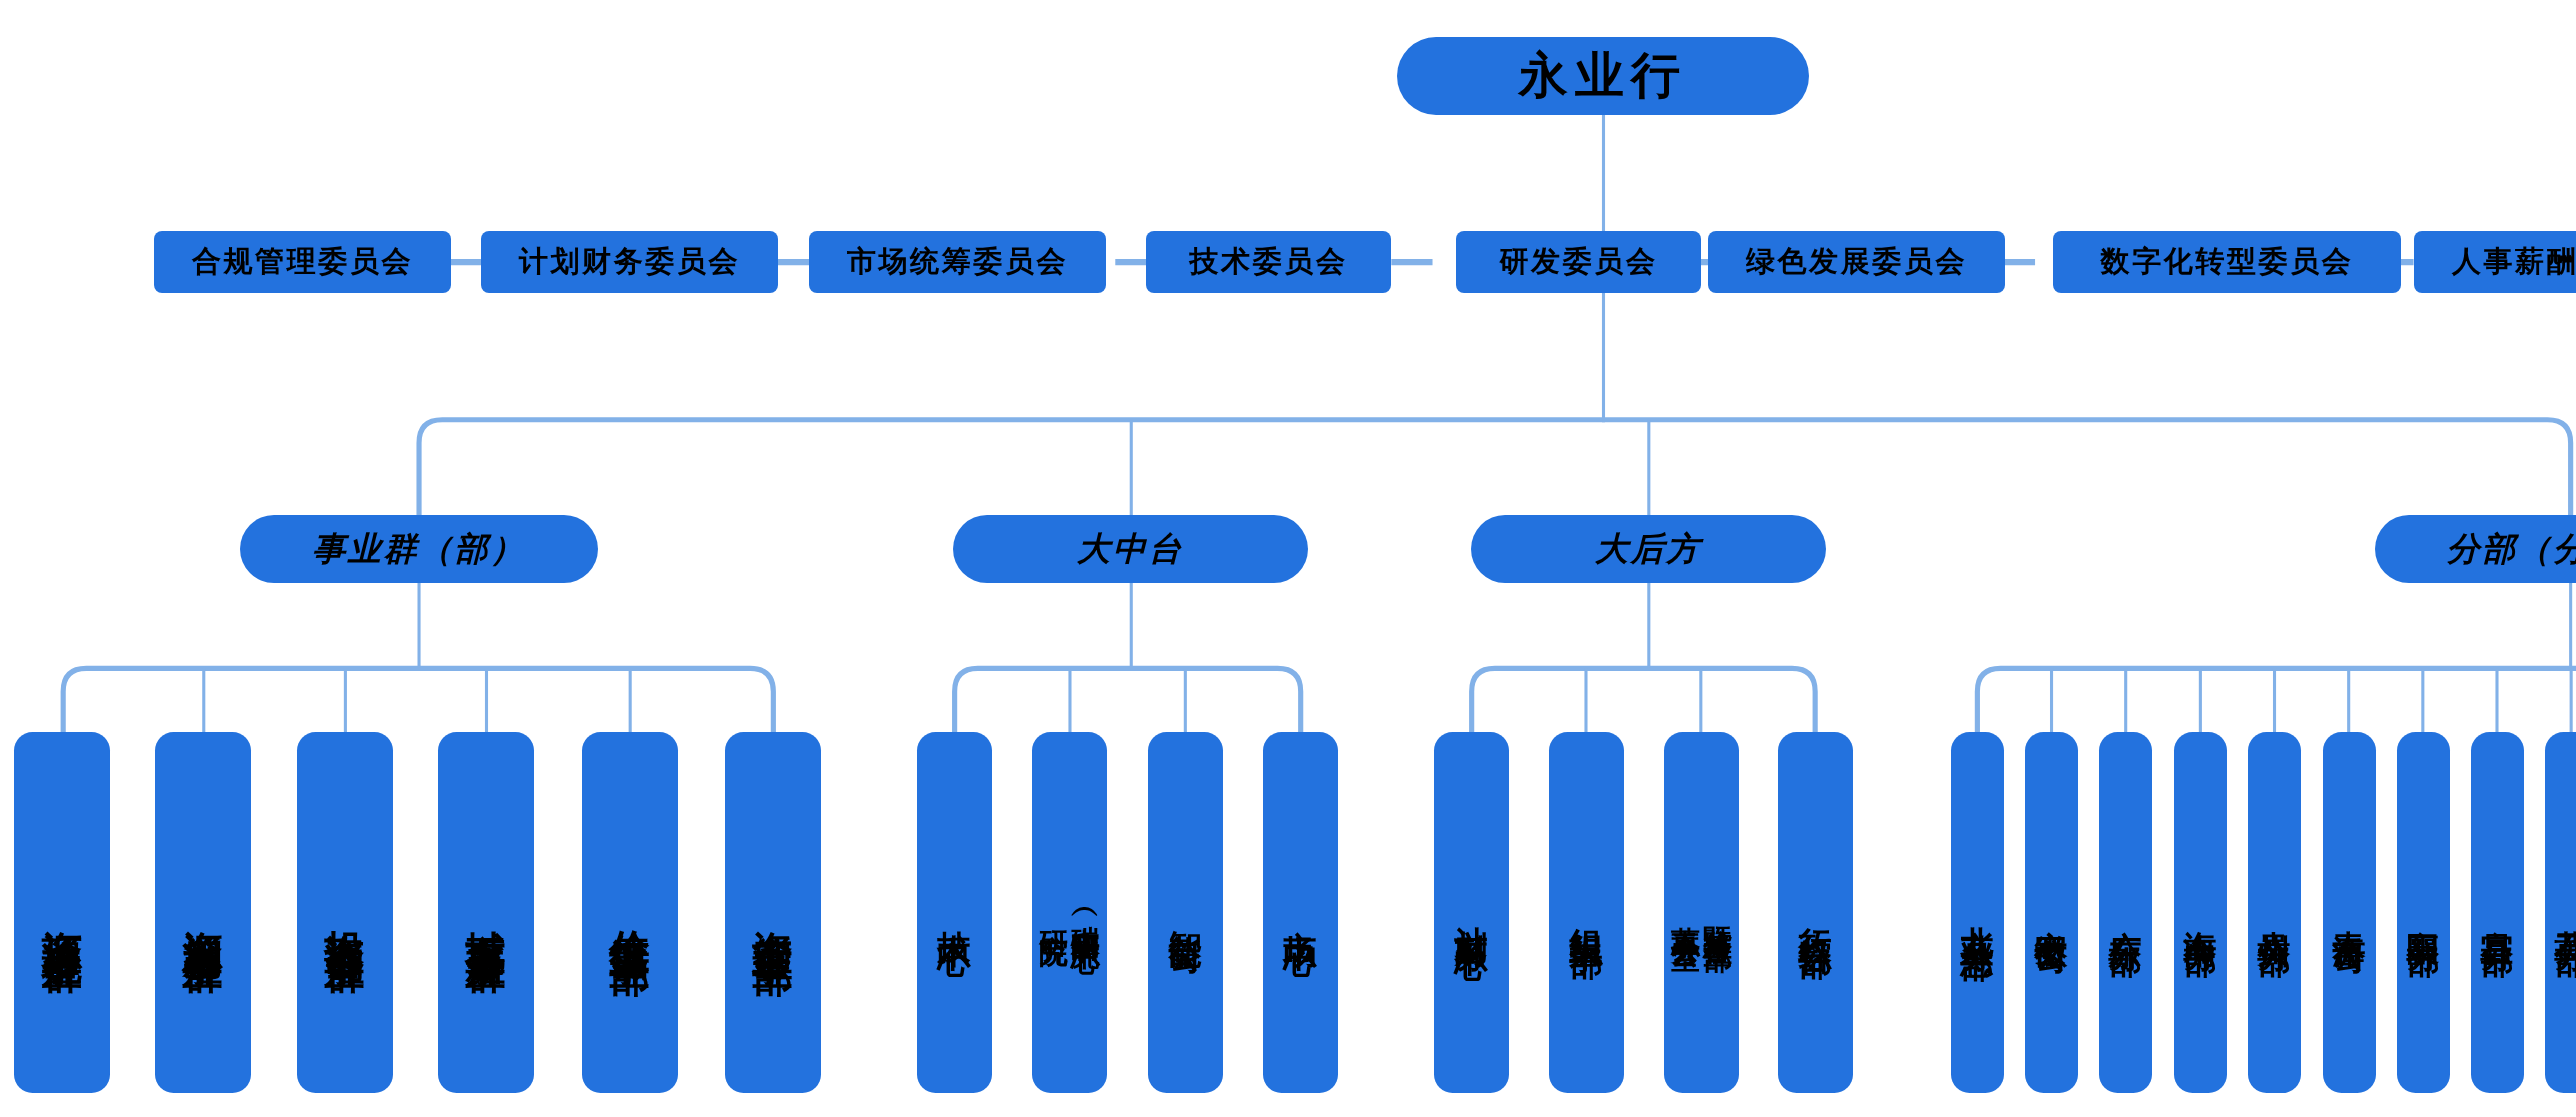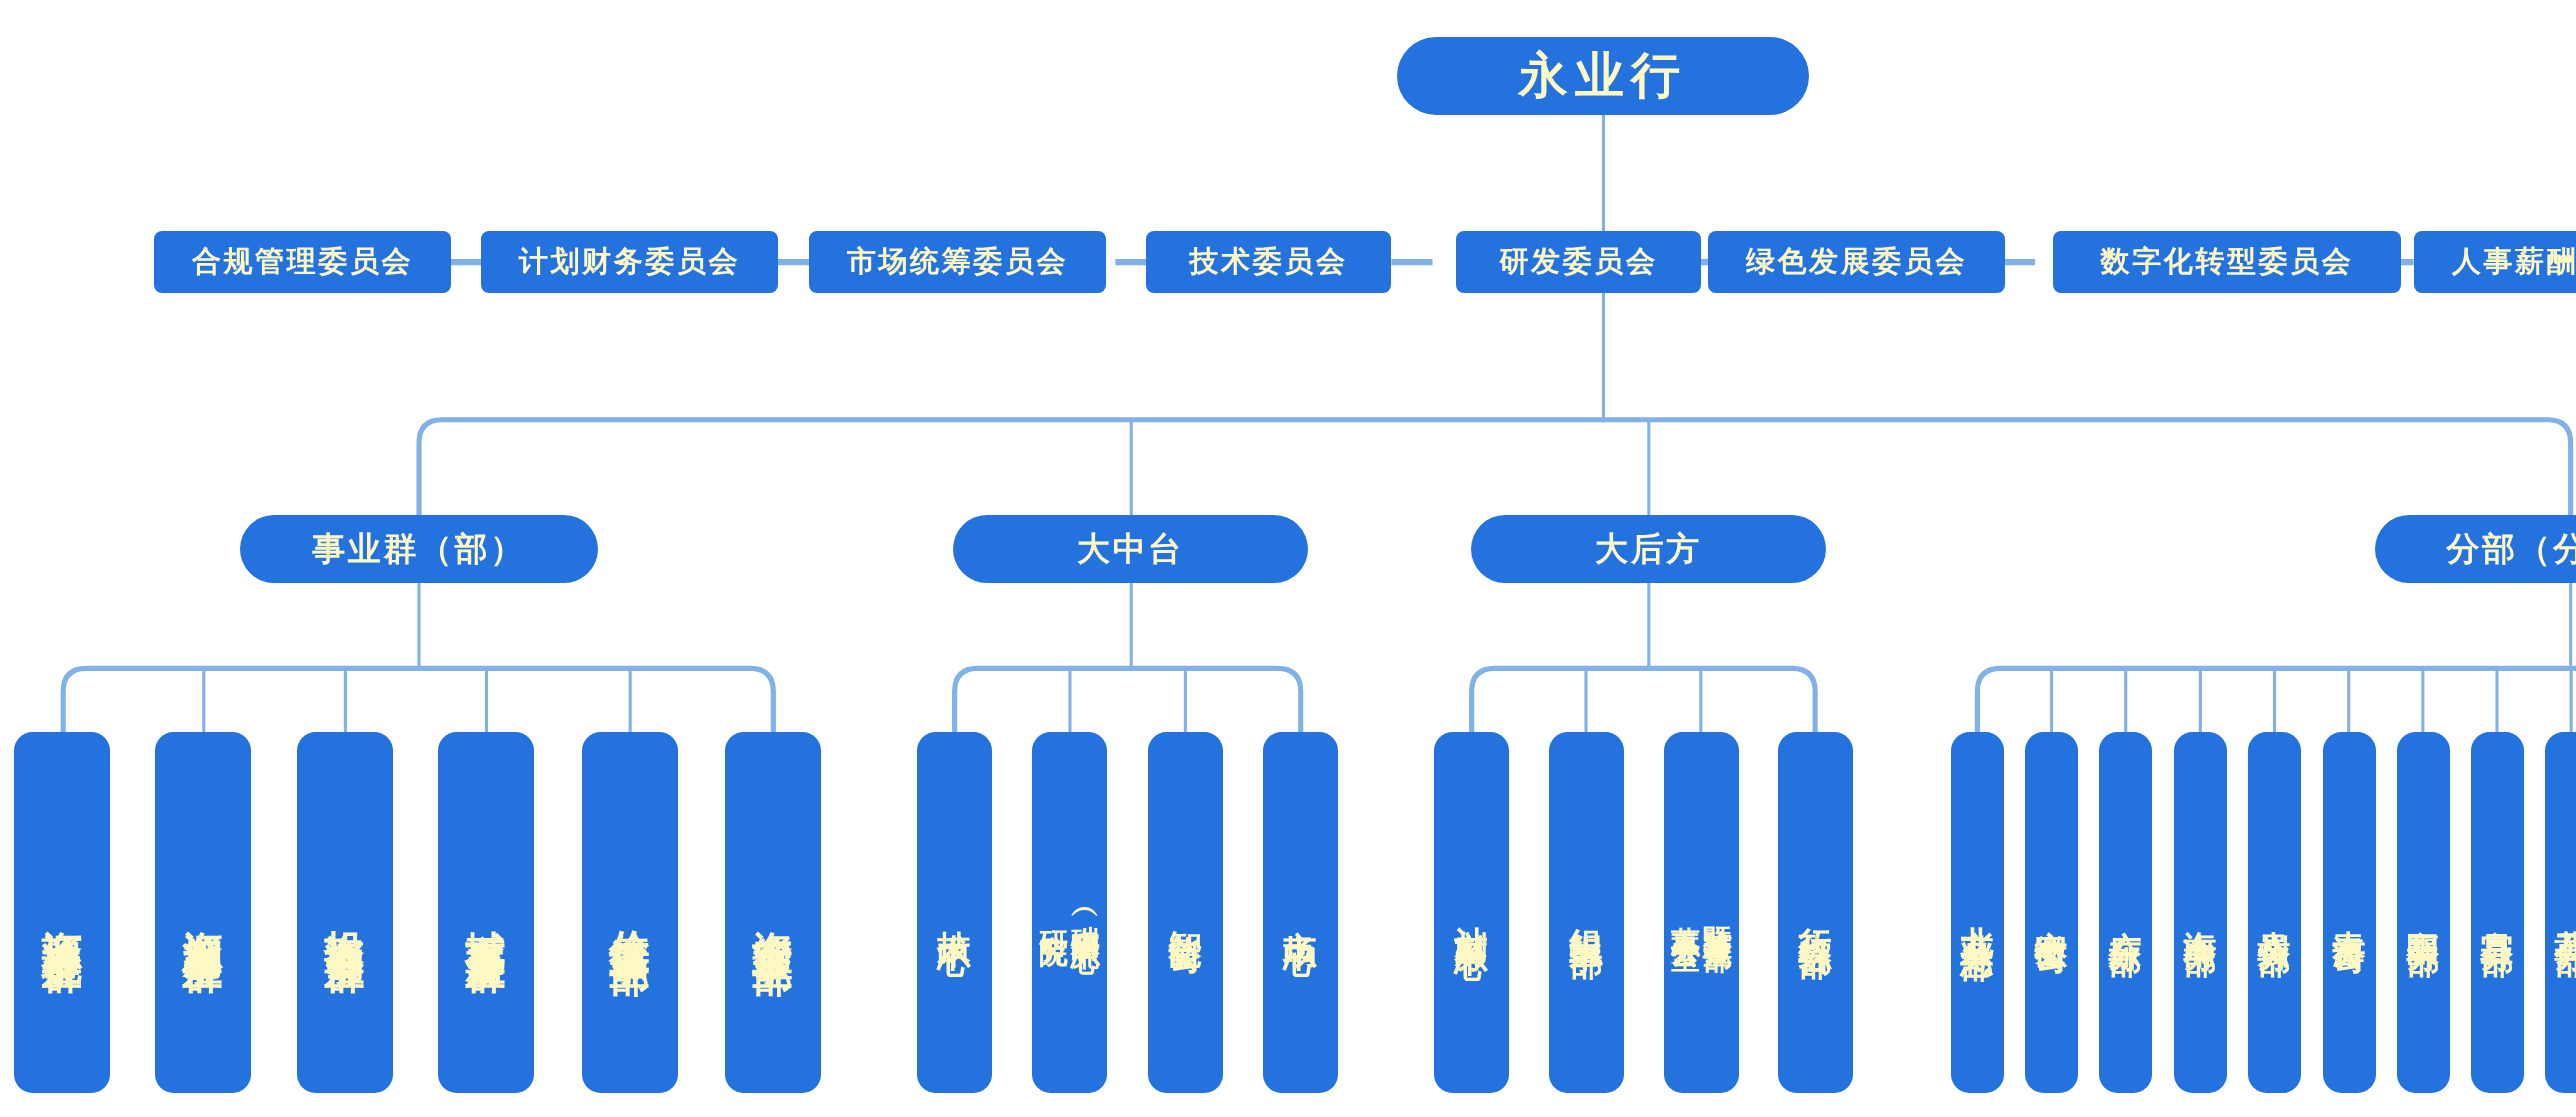--- a/index.html
+++ b/index.html
@@ -6,28 +6,28 @@
     --fill:#2372DE;
     --line:#82B1E8;
   }
   html,body{margin:0;padding:0;background:#ffffff;}
   body{
     width:3207px;height:1117px;position:relative;overflow:hidden;
     font-family:"Liberation Sans", sans-serif;
   }
   #wires{position:absolute;left:0;top:0;z-index:0;}
   .node{
-    position:absolute;background:var(--fill);color:#fef9c3;z-index:1;
+    position:absolute;background:var(--fill);color:#000000;z-index:1;
     display:flex;align-items:center;justify-content:center;
     font-weight:600;box-sizing:border-box;white-space:nowrap;
   }
   .root-node{left:1397px;top:37px;width:412px;height:78px;border-radius:39px;
     font-size:49px;letter-spacing:7.2px;}
   .committee{top:231px;height:62px;border-radius:8px;font-size:29px;letter-spacing:2.6px;}
-  .pill{top:515px;height:68px;border-radius:34px;font-size:33px;letter-spacing:2.6px;}
+  .pill{top:515px;height:68px;border-radius:34px;font-size:33px;letter-spacing:2.6px;font-style:italic;}
   .dept{top:732px;height:361px;border-radius:18.5px;}
   .vtext{writing-mode:vertical-rl;text-orientation:mixed;letter-spacing:4.1px;line-height:1;}
   .g1{width:96px;font-size:40px;}
   .g2,.g3{width:75px;font-size:33px;}
   .g4{width:53px;font-size:33px;}
   .twocol{gap:3.1px;}
   .twocol .vtext{font-size:29px;letter-spacing:3.1px;}
 </style>
 </head>
 <body>

